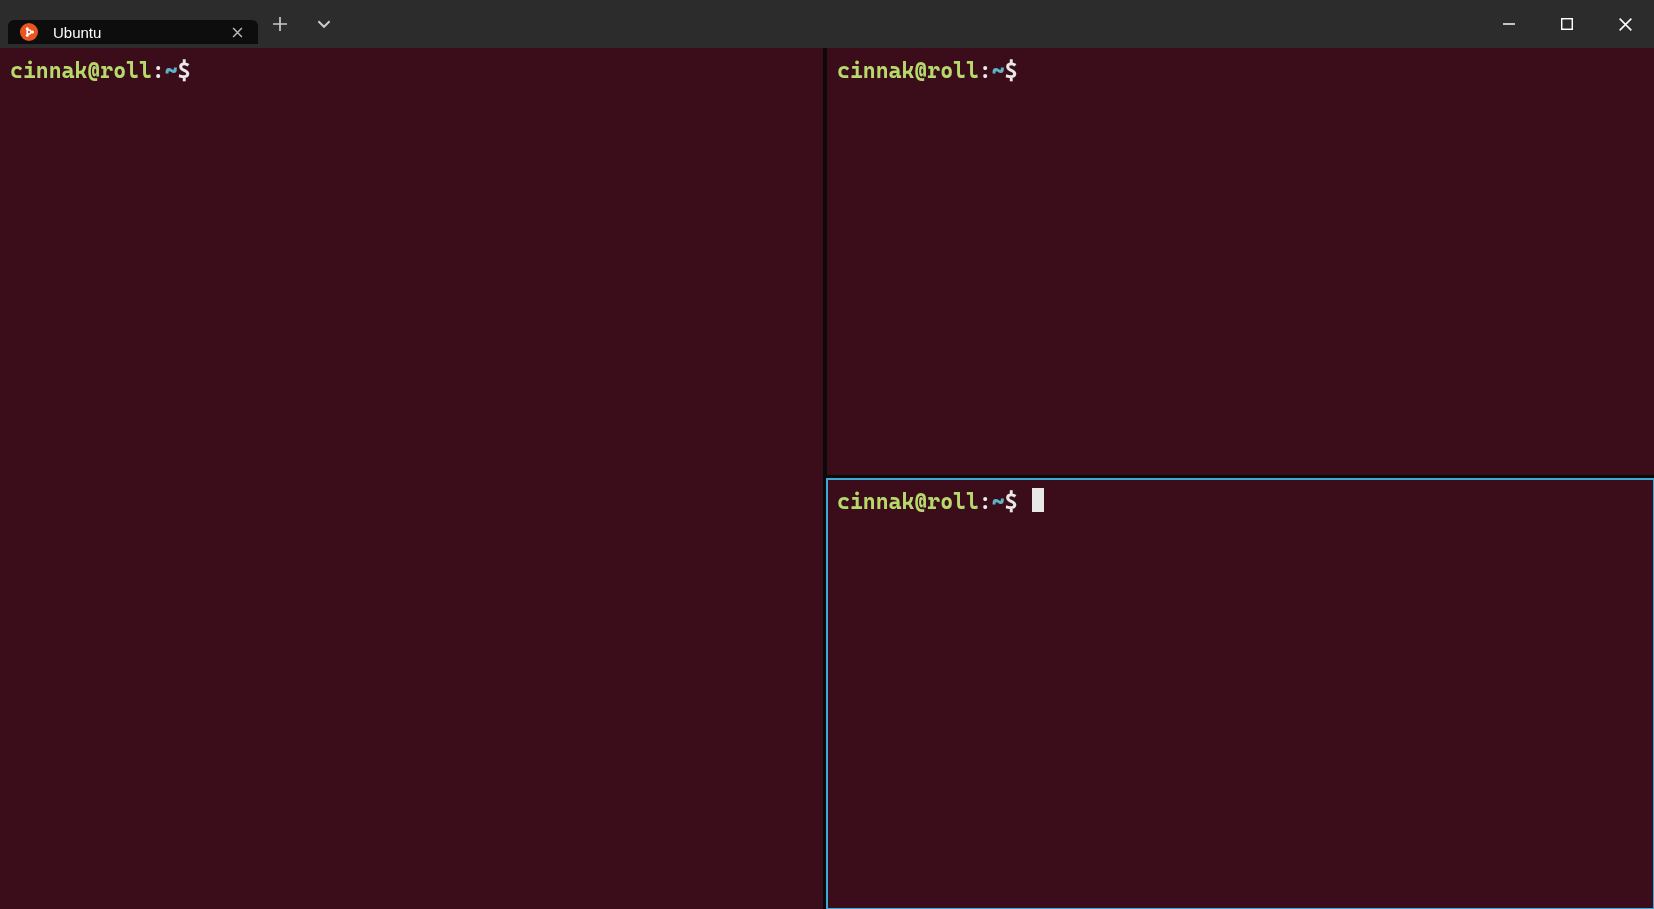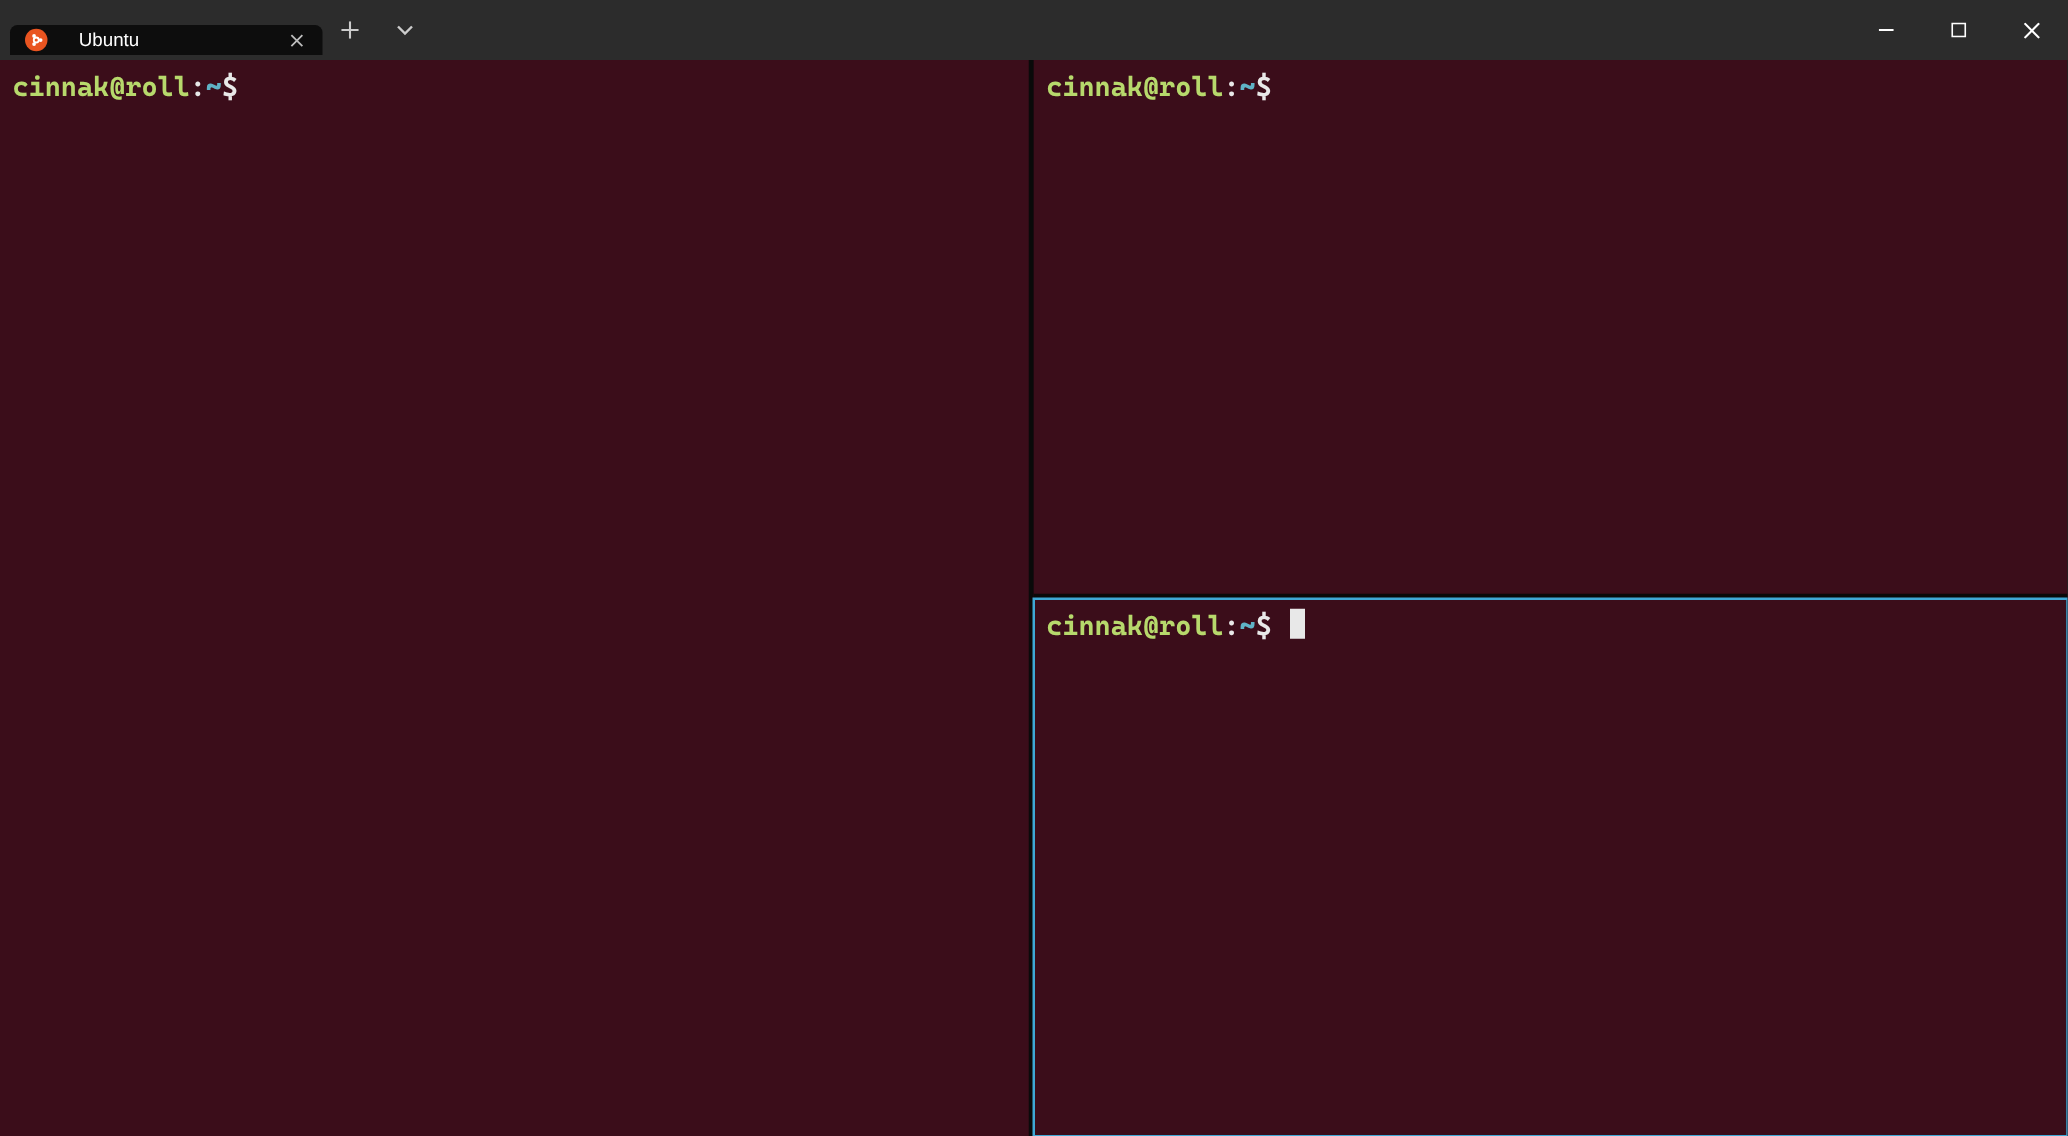--- a/index.html
+++ b/index.html
@@ -26,21 +26,21 @@
     .tabs-area {
       display: flex;
       align-items: center;
       height: 100%;
       padding-left: 8px;
       flex: 1;
     }
     .tab {
       display: flex;
       align-items: center;
-      gap: 25px;
+      gap: 15px;
       height: 24px;
       padding: 0 12px 0 12px;
       background: #0d0d0d;
       border-radius: 6px 6px 0 0;
       min-width: 250px;
       margin-top: 16px;
       color: #ffffff;
       font-family: "Segoe UI", sans-serif;
       font-size: 15px;
     }

